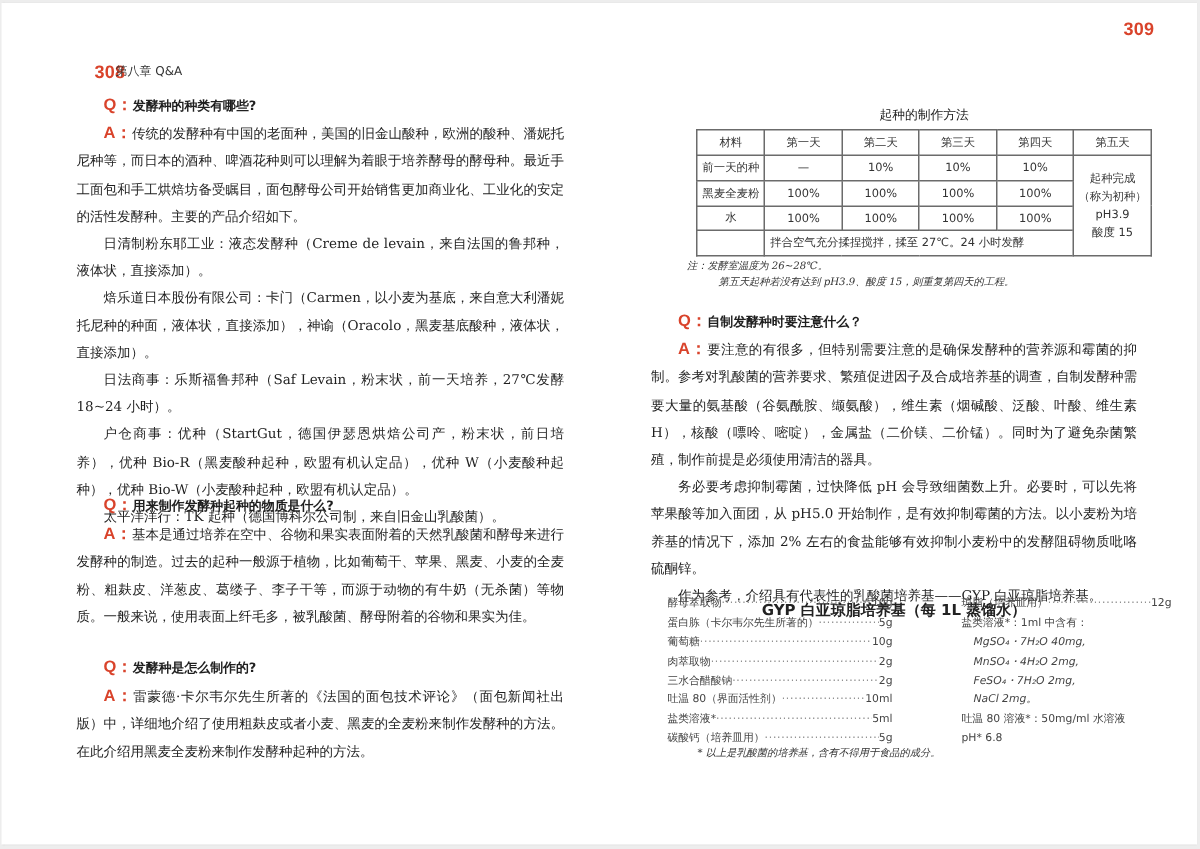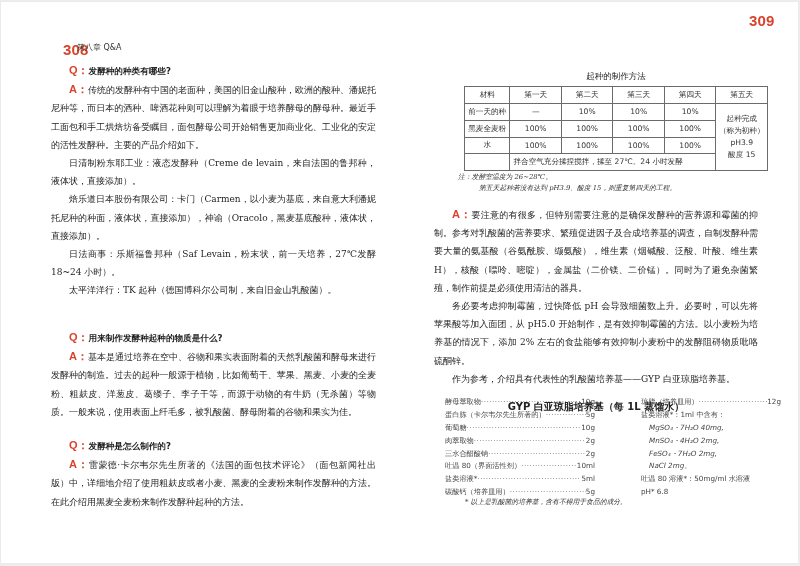--- a/index.html
+++ b/index.html
@@ -9,21 +9,21 @@
       position: absolute; left: 1px; top: 2px; width: 797px; height: 561px;
       background: #ffffff;
       box-shadow: 0 0 1px #d8d8d8;
     }
     .page { position: absolute; top: 0; height: 100%; }
     .page.left { left: 0; width: 400px; }
     .page.right { left: 400px; width: 397px; }
 
     .folio-num {
       position: absolute; font-family: "Liberation Sans", "DejaVu Sans", sans-serif;
-      font-weight: bold; color: #d9432b; font-size: 15px; letter-spacing: 0.2px;
+      font-weight: bold; color: #d9432b; font-size: 12px; letter-spacing: 0.2px;
     }
     .left .folio-num { left: 50px; top: 39px; margin-left: 12px; }
     .right .folio-num { left: 348px; top: 10px; }
     .folio-chapter {
       position: absolute; left: 76px; top: 40px; font-size: 8px;
       font-family: "DejaVu Sans", sans-serif; color: #333;
     }
 
     .body-text { position: absolute; font-size: 9px; line-height: 18.2px; color: #1f1f1f; }
     .left .body-text { left: 50px; width: 325px; }
@@ -72,20 +72,21 @@
   <div class="page left">
     <div class="folio-num">308</div>
     <div class="folio-chapter">第八章 Q&amp;A</div>
 
     <div class="body-text" style="top:59px;">
       <div class="qa-q"><span class="mark">Q：</span><span>发酵种的种类有哪些?</span></div>
       <div class="para"><span class="mark">A：</span><span>传统的发酵种有中国的老面种，美国的旧金山酸种，欧洲的酸种、潘妮托尼种等，而日本的酒种、啤酒花种则可以理解为着眼于培养酵母的酵母种。最近手工面包和手工烘焙坊备受瞩目，面包酵母公司开始销售更加商业化、工业化的安定的活性发酵种。主要的产品介绍如下。</span></div>
       <div class="para">日清制粉东耶工业：液态发酵种（Creme de levain，来自法国的鲁邦种，液体状，直接添加）。</div>
       <div class="para">焙乐道日本股份有限公司：卡门（Carmen，以小麦为基底，来自意大利潘妮托尼种的种面，液体状，直接添加），神谕（Oracolo，黑麦基底酸种，液体状，直接添加）。</div>
       <div class="para">日法商事：乐斯福鲁邦种（Saf Levain，粉末状，前一天培养，27℃发酵18~24 小时）。</div>
+      <div class="para">户仓商事：优种（StartGut，德国伊瑟恩烘焙公司产，粉末状，前日培养），优种 Bio-R（黑麦酸种起种，欧盟有机认定品），优种 W（小麦酸种起种），优种 Bio-W（小麦酸种起种，欧盟有机认定品）。</div>
       <div class="para">太平洋洋行：TK 起种（德国博科尔公司制，来自旧金山乳酸菌）。</div>
     </div>
 
     <div class="body-text" style="top:326px;">
       <div class="qa-q"><span class="mark">Q：</span><span>用来制作发酵种起种的物质是什么?</span></div>
       <div class="para"><span class="mark">A：</span><span>基本是通过培养在空中、谷物和果实表面附着的天然乳酸菌和酵母来进行发酵种的制造。过去的起种一般源于植物，比如葡萄干、苹果、黑麦、小麦的全麦粉、粗麸皮、洋葱皮、葛缕子、李子干等，而源于动物的有牛奶（无杀菌）等物质。一般来说，使用表面上纤毛多，被乳酸菌、酵母附着的谷物和果实为佳。</span></div>
     </div>
 
     <div class="body-text" style="top:434px;">
       <div class="qa-q"><span class="mark">Q：</span><span>发酵种是怎么制作的?</span></div>
@@ -139,20 +140,21 @@
         <td colspan="4" style="text-align:left; padding-left:3px;">拌合空气充分揉捏搅拌，揉至 27℃。24 小时发酵</td>
       </tr>
     </tbody>
       </table>
     <div class="tbl-notes">
       <div>注：发酵室温度为 26~28℃。</div>
       <div>第五天起种若没有达到 pH3.9、酸度 15，则重复第四天的工程。</div>
     </div>
 
     <div class="body-text" style="top:203px;">
+      <div class="qa-q"><span class="mark">Q：</span><span>自制发酵种时要注意什么？</span></div>
       <div class="para"><span class="mark">A：</span><span>要注意的有很多，但特别需要注意的是确保发酵种的营养源和霉菌的抑制。参考对乳酸菌的营养要求、繁殖促进因子及合成培养基的调查，自制发酵种需要大量的氨基酸（谷氨酰胺、缬氨酸），维生素（烟碱酸、泛酸、叶酸、维生素 H），核酸（嘌呤、嘧啶），金属盐（二价镁、二价锰）。同时为了避免杂菌繁殖，制作前提是必须使用清洁的器具。</span></div>
       <div class="para">务必要考虑抑制霉菌，过快降低 pH 会导致细菌数上升。必要时，可以先将苹果酸等加入面团，从 pH5.0 开始制作，是有效抑制霉菌的方法。以小麦粉为培养基的情况下，添加 2% 左右的食盐能够有效抑制小麦粉中的发酵阻碍物质吡咯硫酮锌。</div>
       <div class="para">作为参考，介绍具有代表性的乳酸菌培养基——GYP 白亚琼脂培养基。</div>
     </div>
 
     <div class="gyp-title">GYP 白亚琼脂培养基（每 1L 蒸馏水）</div>
   </div>
 
   <div class="gyp-col c1">
     <div class="gyp-row">

